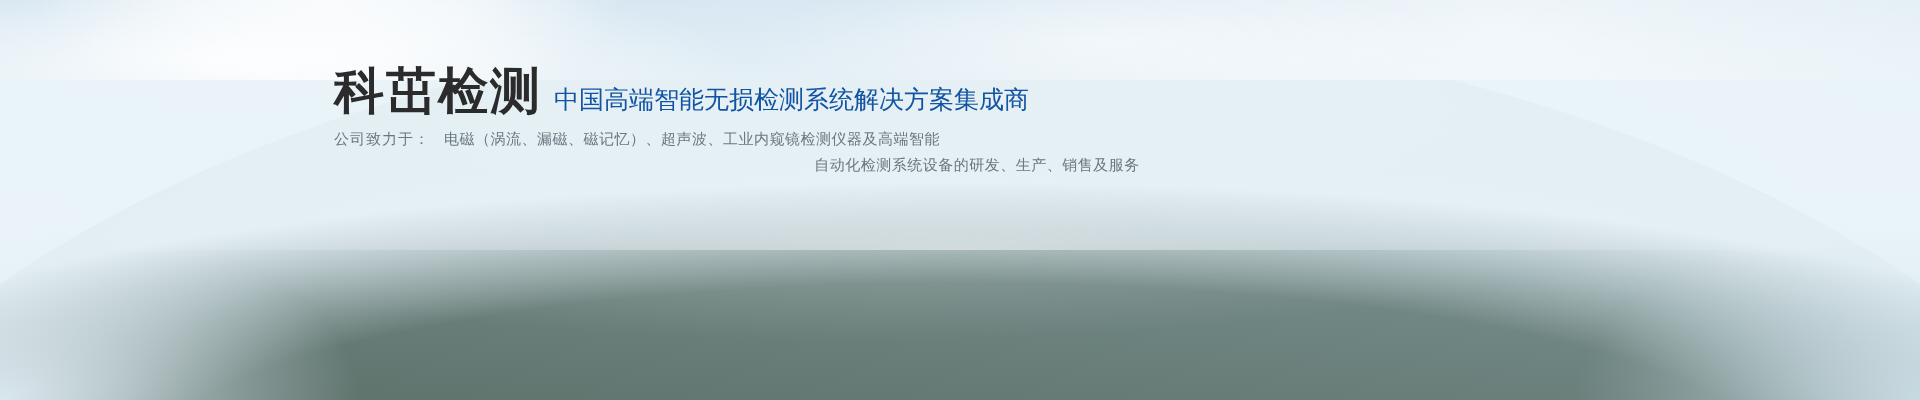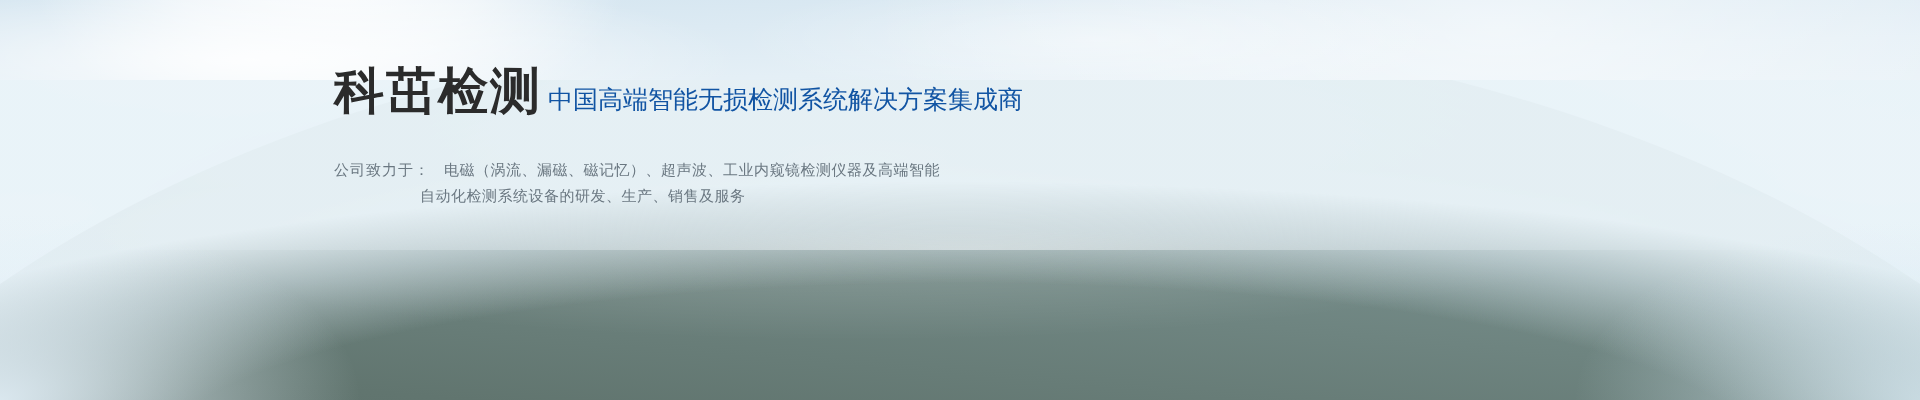--- a/index.html
+++ b/index.html
@@ -106,21 +106,21 @@
   .copy {
     position: absolute;
     left: 334px;
     top: 62px;
     width: 1200px;
     z-index: 30;
   }
   .headline-row {
     display: flex;
     align-items: flex-end;
-    gap: 6px;
+    gap: 12px;
   }
   .brand {
     font-family: "DejaVu Sans", "Liberation Sans", sans-serif;
     font-size: 50px;
     line-height: 58px;
     font-weight: 700;
     letter-spacing: 2px;
     color: #2b2b2b;
     white-space: nowrap;
   }
@@ -128,32 +128,33 @@
     font-family: "DejaVu Sans", "Liberation Sans", sans-serif;
     font-size: 25px;
     line-height: 30px;
     font-weight: 400;
     letter-spacing: 0px;
     color: #1154a3;
     white-space: nowrap;
     padding-bottom: 5px;
   }
   .desc {
-    margin-top: 39px;
-    font-family: Liberation Mono, monospace;
+    margin-top: 6px;
+    font-family: Liberation Sans, sans-serif;
     font-size: 15px;
     line-height: 26px;
     color: #6a7781;
     letter-spacing: 0.5px;
   }
   .desc-line {
     white-space: nowrap;
   }
   .desc-line.indent {
     padding-left: 86px;
+    text-align: center;
   }
   .desc-label {
     letter-spacing: 1px;
   }
   .desc-gap {
     display: inline-block;
     width: 14px;
   }
 </style>
 </head>

